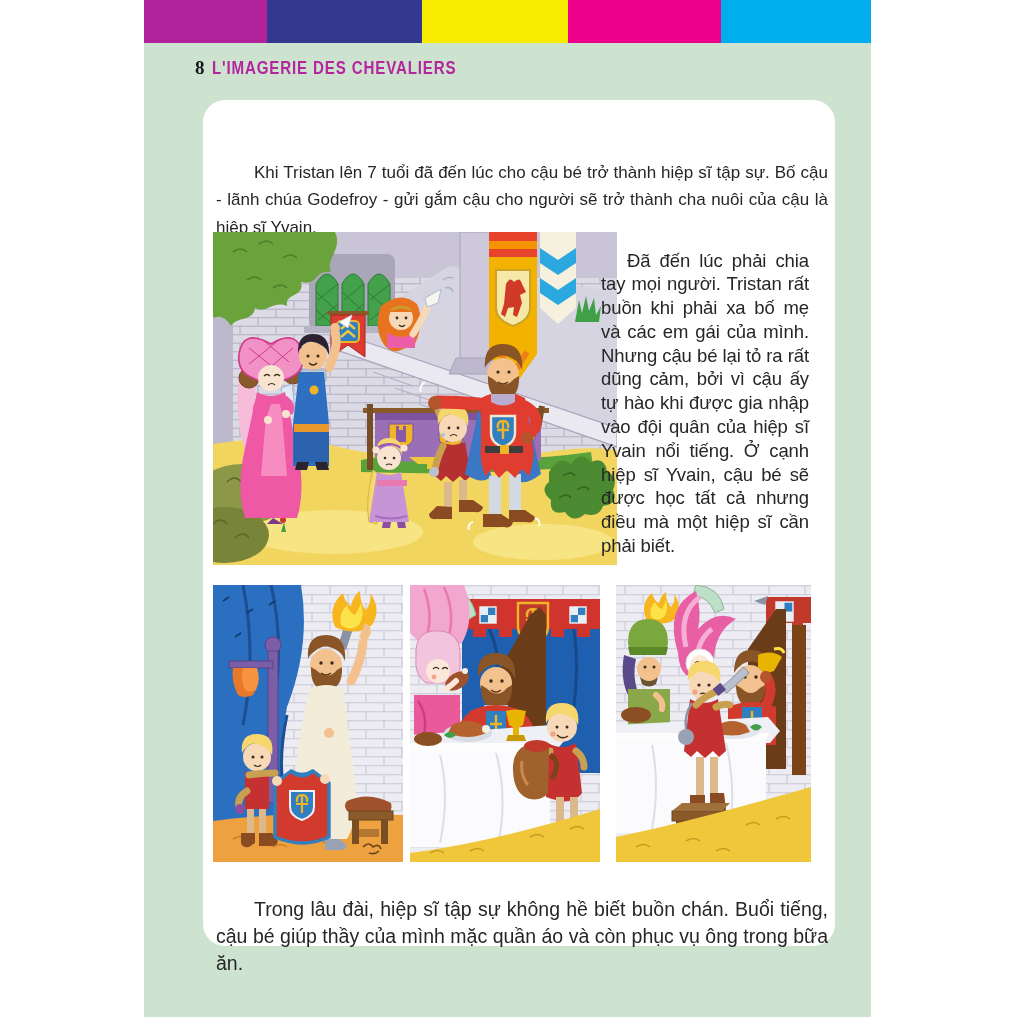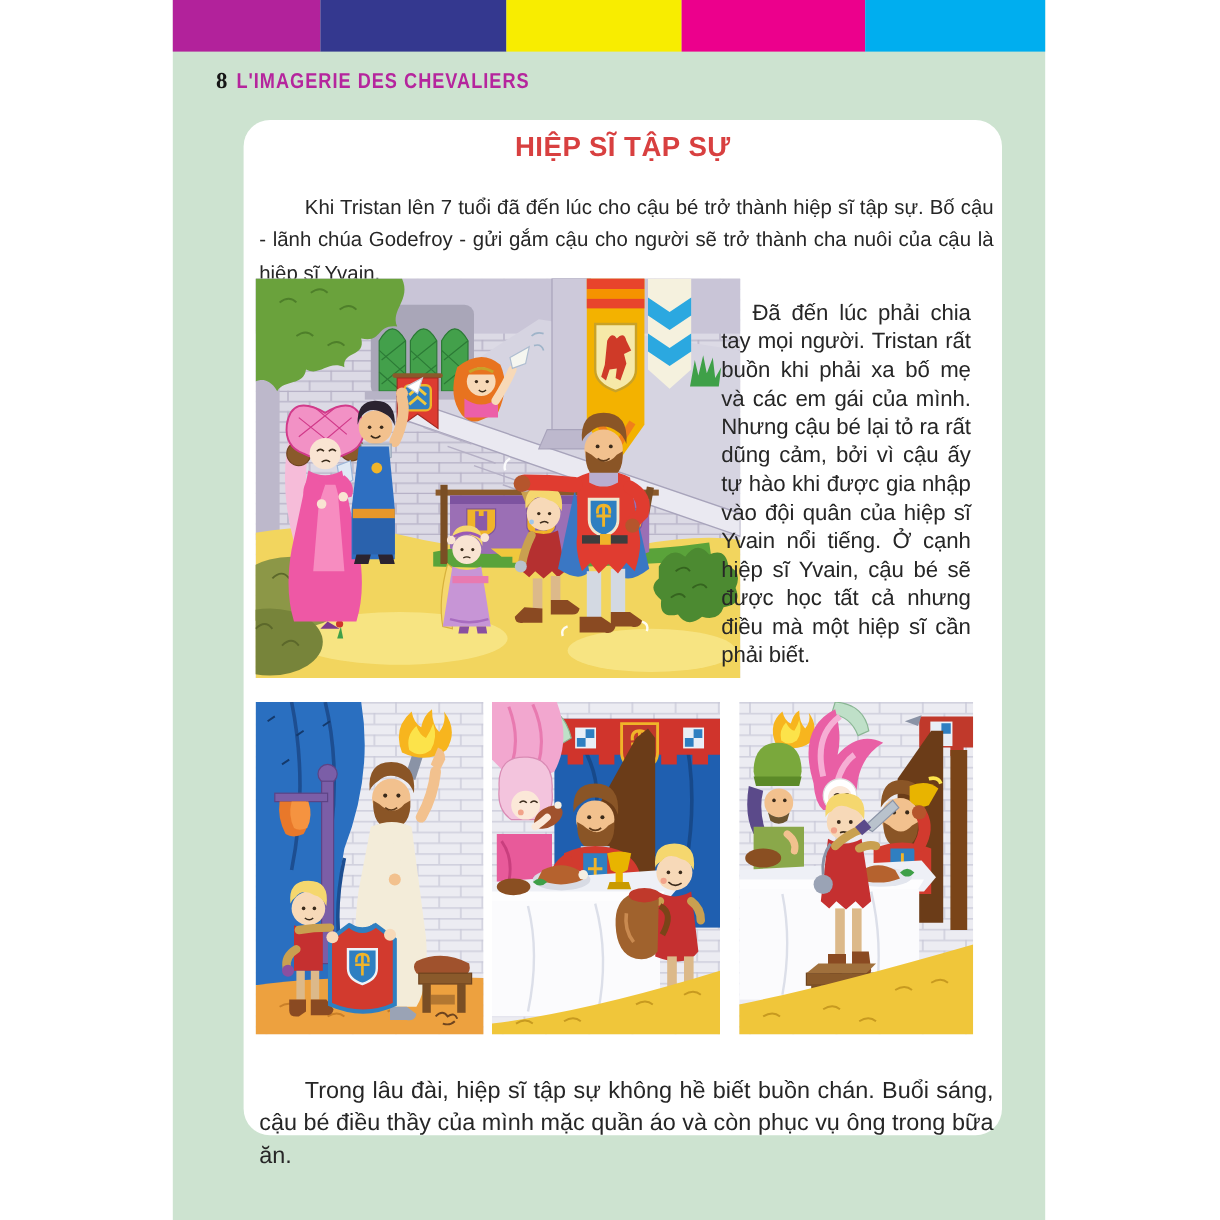--- a/index.html
+++ b/index.html
@@ -8,21 +8,21 @@
     background:#ffffff;font-family:"Liberation Sans",sans-serif;
   }
   .green-page{position:absolute;left:144px;top:0;width:727px;height:1017px;background:#cde3d0;}
   .color-strip{position:absolute;left:144px;top:0;height:43px;display:flex;}
   .color-strip .b{height:43px;}
   .b1{width:123px;background:#b2229b;}
   .b2{width:155px;background:#34388f;}
   .b3{width:146px;background:#f8ed00;}
   .b4{width:153px;background:#ec008c;}
   .b5{width:150px;background:#00aeef;}
-  .running-header{position:absolute;left:180px;top:57px;white-space:nowrap;text-align:right;}
+  .running-header{position:absolute;left:195px;top:57px;white-space:nowrap;text-align:right;}
   .page-num{font-family:"Liberation Serif",serif;font-weight:bold;font-size:19px;color:#161616;vertical-align:baseline;}
   .book-title{display:inline-block;transform:scaleX(.84);transform-origin:left center;
     font-size:18px;font-weight:700;color:#b5259d;letter-spacing:1px;margin-left:7px;}
   .card{position:absolute;left:203px;top:100px;width:632px;height:846px;background:#ffffff;border-radius:22px;}
   .article-title{position:absolute;left:0;right:0;top:9px;text-align:center;
     font-size:23px;font-weight:bold;color:#d84040;letter-spacing:.4px;}
   .para{color:#262626;text-align:justify;}
   .intro{position:absolute;left:13px;top:42px;width:612px;font-size:17px;line-height:27.4px;text-indent:38px;}
   .side-col{position:absolute;left:398px;top:130px;width:208px;font-size:18.5px;line-height:23.8px;text-indent:26px;letter-spacing:-0.1px;}
   .footer-para{position:absolute;left:13px;top:776px;width:612px;font-size:19.5px;line-height:27.4px;text-indent:38px;}
@@ -46,21 +46,20 @@
   <div class="b b4"></div>
   <div class="b b5"></div>
 </div>
 
 <div class="running-header">
   <span class="page-num">8</span><span class="book-title">L'IMAGERIE DES CHEVALIERS</span>
 </div>
 
 <div class="card">
 
-  <div class="article-title">HIỆP SĨ TẬP SỰ</div>
 
   <p class="para intro">Khi Tristan lên 7 tuổi đã đến lúc cho cậu bé trở thành hiệp sĩ tập sự. Bố cậu - lãnh chúa Godefroy - gửi gắm cậu cho người sẽ trở thành cha nuôi của cậu là hiệp sĩ Yvain.</p>
 
   <div class="main-illo">
     <svg viewBox="0 0 404 333">
       <defs>
         <pattern id="brick" width="36" height="17" patternUnits="userSpaceOnUse">
           <rect width="36" height="17" fill="#dcdae5"></rect>
           <path d="M0,.7H36 M0,9.2H36 M9,0V8.5 M27,8.5V17" stroke="#b5b0c5" stroke-width="1.1" fill="none"></path>
         </pattern>
@@ -532,15 +531,15 @@
             <rect x="64" y="248" width="40" height="5" fill="#7a4e24"></rect>
           </g>
         </g>
         <path d="M0,252 q70,-14 195,-50 V277 H0 z" fill="#f0c63a"></path>
         <path d="M20,262 q8,-5 14,0 M70,256 q8,-5 14,0 M130,240 q8,-5 14,0 M160,234 q8,-5 14,0 M100,266 q8,-5 14,0" stroke="#c79a20" stroke-width="1.6" fill="none"></path>
       </svg>
     </div>
 
   </div>
 
-  <p class="para footer-para">Trong lâu đài, hiệp sĩ tập sự không hề biết buồn chán. Buổi sáng, cậu bé điều thầy của mình mặc quần áo và còn phục vụ ông trong bữa ăn.</p>
+  <p class="para footer-para">Trong lâu đài, hiệp sĩ tập sự không hề biết buồn chán. Buổi tiếng, cậu bé giúp thầy của mình mặc quần áo và còn phục vụ ông trong bữa ăn.</p>
 
 </div>
 
 </body></html>

